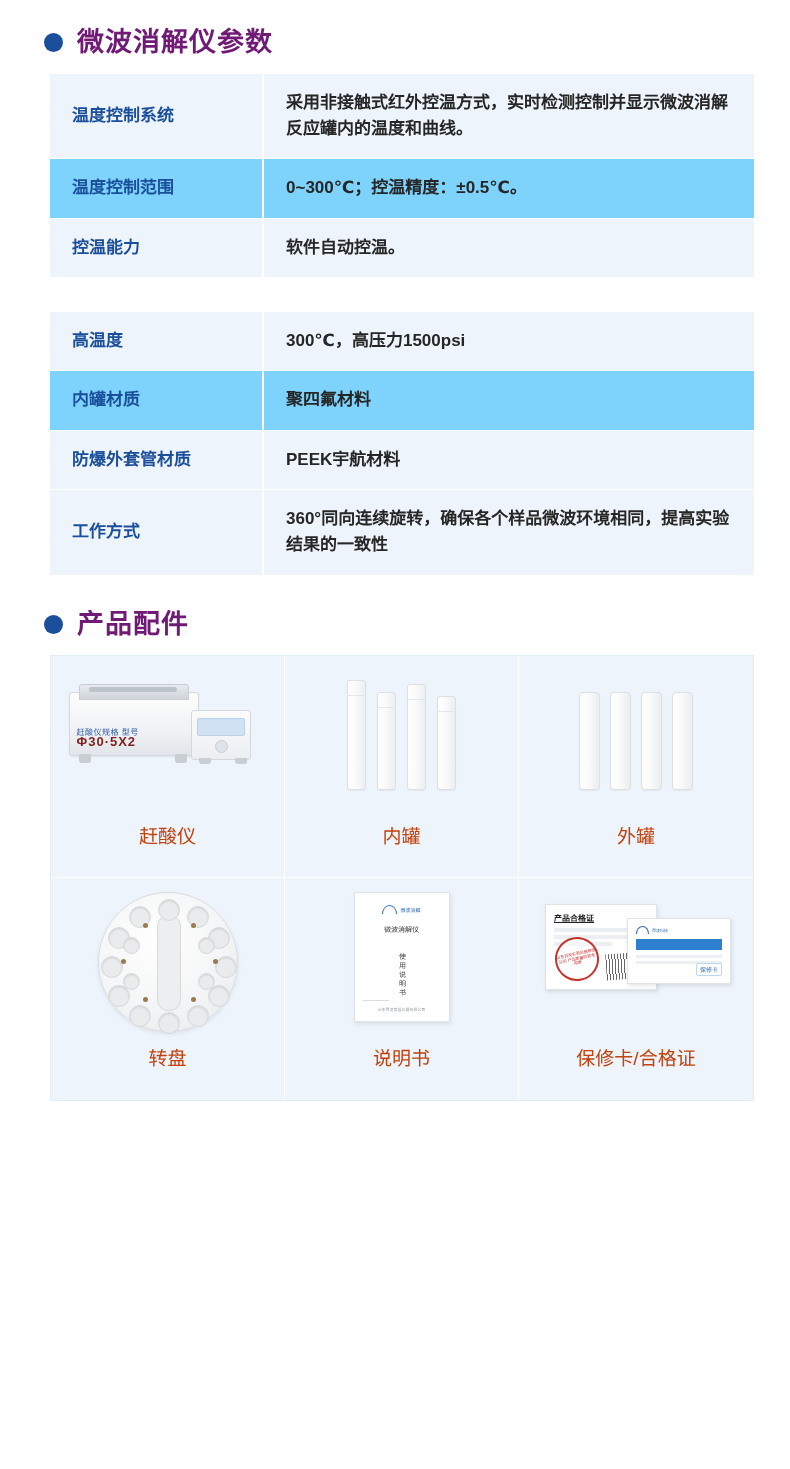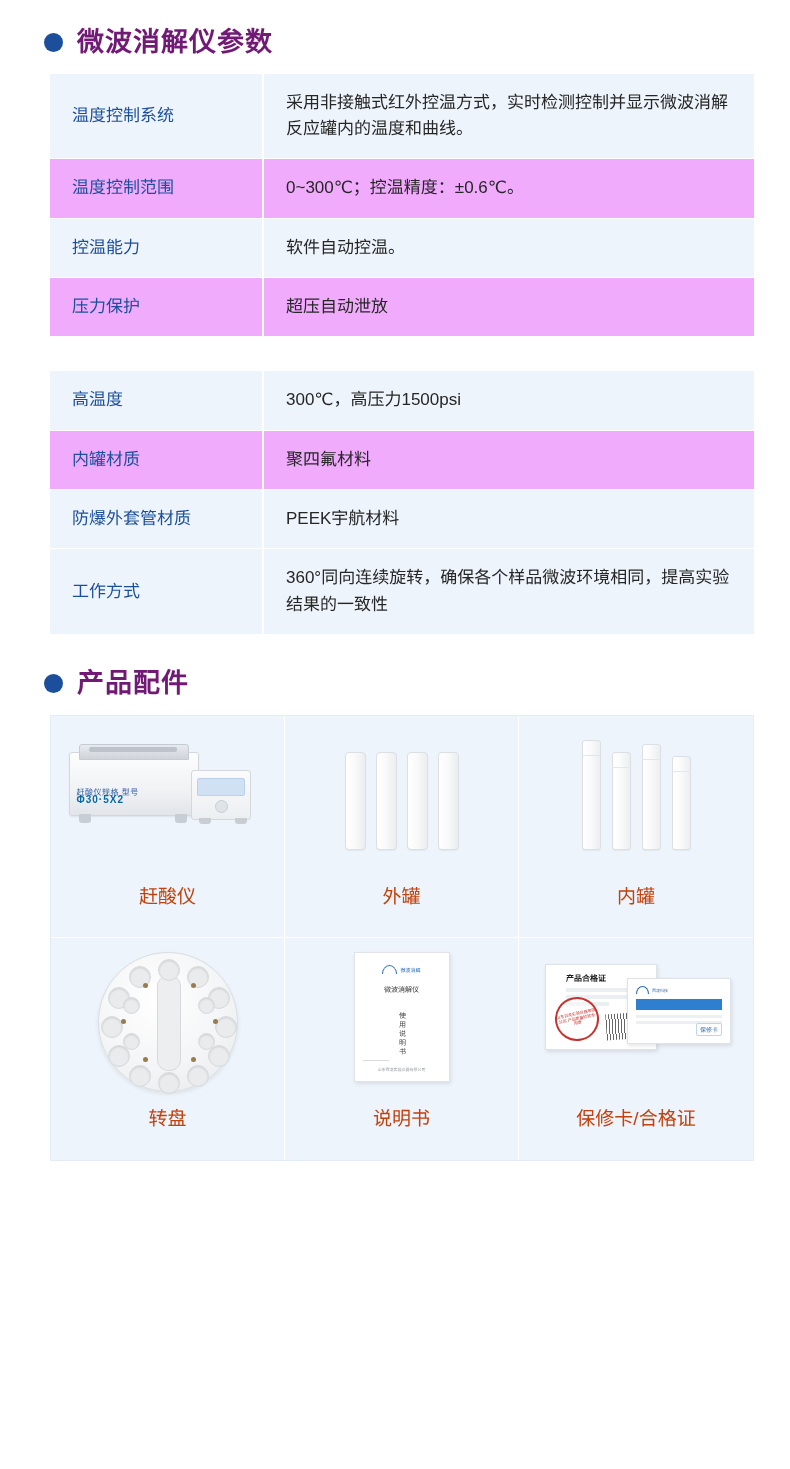--- a/index.html
+++ b/index.html
@@ -49,23 +49,24 @@
     margin-bottom: 34px;
   }
   .section.last { margin-bottom: 0; }
 
   
   .spec-table {
     width: 704px;
     border-collapse: collapse;
     table-layout: fixed;
     margin-left: 6px;
+    font-weight: bold;
   }
   .spec-table tr.odd td { background: #eef4fb; }
-  .spec-table tr.even td { background: #f0abfc; }
+  .spec-table tr.even td { background: #7dd3fc; }
   .spec-table td {
     border-bottom: 1px solid #ffffff;
     vertical-align: middle;
     font-size: 17px;
     line-height: 1.55;
   }
   .spec-table td.label {
     width: 190px;
     color: #1b4f9c;
     padding: 16px 0 16px 22px;
@@ -136,21 +137,21 @@
     position: absolute; left: 26px; top: 17px;
     width: 88px; height: 5px;
     background: #bcc3cb; border-radius: 2px;
   }
   .drier .panel-text {
     position: absolute; left: 14px; top: 56px;
     font-size: 8px; color: #2f5ea8; letter-spacing: .5px;
   }
   .drier .panel-big {
     position: absolute; left: 14px; top: 64px;
-    font-size: 10px; color: #0369a1; letter-spacing: 1px; font-weight: 600;
+    font-size: 13px; color: #7f1d1d; letter-spacing: 1px; font-weight: 600;
   }
   .drier .ctrl {
     position: absolute; left: 128px; top: 40px;
     width: 58px; height: 48px;
     background: linear-gradient(180deg,#fbfbfc,#eceff2);
     border: 1px solid #d4d8dd; border-radius: 3px;
   }
   .drier .ctrl-screen {
     position: absolute; left: 134px; top: 48px;
     width: 46px; height: 16px;
@@ -256,21 +257,21 @@
   .manual .m-line {
     position: absolute; left: 8px; bottom: 20px; width: 26px; height: 1px; background: #d9dde1;
   }
 
   
   .certs { position: relative; width: 190px; height: 120px; }
   .cert {
     position: absolute; left: 4px; top: 12px;
     width: 112px; height: 86px; background: #fff;
     border: 1px solid #dfe3e7; box-shadow: 1px 2px 4px rgba(0,0,0,.1);
-    box-sizing: border-box; padding: 7px 20px;
+    box-sizing: border-box; padding: 7px 8px; text-decoration: underline;
   }
   .cert .c-title { font-size: 8px; font-weight: bold; color: #1d1d1d; margin-bottom: 5px; }
   .cert .c-row { height: 4px; background: #eceff2; margin-bottom: 3px; }
   .cert .c-row.short { width: 62%; }
   .cert .stamp {
     position: absolute; left: 9px; bottom: 8px;
     width: 40px; height: 40px; border-radius: 50%;
     border: 2px solid #c4342f; color: #c4342f;
     font-size: 4px; display: flex; align-items: center; justify-content: center;
     text-align: center; line-height: 1.1; transform: rotate(-12deg);
@@ -316,29 +317,25 @@
       <span class="title">微波消解仪参数</span>
     </div>
     <table class="spec-table">
       <tbody>
         <tr class="odd">
           <td class="label">温度控制系统</td>
           <td class="value">采用非接触式红外控温方式，实时检测控制并显示微波消解反应罐内的温度和曲线。</td>
         </tr>
         <tr class="even">
           <td class="label">温度控制范围</td>
-          <td class="value">0~300℃；控温精度：±0.6℃。</td>
+          <td class="value">0~300℃；控温精度：±0.5℃。</td>
         </tr>
         <tr class="odd">
           <td class="label">控温能力</td>
           <td class="value">软件自动控温。</td>
-        </tr>
-        <tr class="even">
-          <td class="label">压力保护</td>
-          <td class="value">超压自动泄放</td>
         </tr>
       </tbody>
     </table>
   </div>
 
   <div class="section">
     <table class="spec-table">
       <tbody>
         <tr class="odd">
           <td class="label">高温度</td>
@@ -383,40 +380,40 @@
               <div class="foot f2"></div>
             <div class="foot f3"></div>
               <div class="foot f4"></div>
           </div>
         </div>
         <div class="acc-caption">赶酸仪</div>
       </div>
 
       <div class="acc-cell">
         <div class="acc-art">
+          <div class="tubes">
+            <div class="tube t1"></div>
+            <div class="tube t2"></div>
+            <div class="tube t3"></div>
+            <div class="tube t4"></div>
+          </div>
+        </div>
+        <div class="acc-caption">内罐</div>
+      </div>
+
+      <div class="acc-cell">
+        <div class="acc-art">
           <div class="outers">
             <div class="outer"></div>
             <div class="outer"></div>
             <div class="outer"></div>
             <div class="outer"></div>
           </div>
         </div>
         <div class="acc-caption">外罐</div>
-      </div>
-
-      <div class="acc-cell">
-        <div class="acc-art">
-          <div class="tubes">
-            <div class="tube t1"></div>
-            <div class="tube t2"></div>
-            <div class="tube t3"></div>
-            <div class="tube t4"></div>
-          </div>
-        </div>
-        <div class="acc-caption">内罐</div>
       </div>
 
       <div class="acc-cell">
         <div class="acc-art">
           <div class="turn">
             <div class="slot"></div>
             <div class="hole" style="width:20px;height:20px;left:59px;top:6px;"></div>
             <div class="hole" style="width:20px;height:20px;left:88px;top:13px;"></div>
             <div class="hole" style="width:20px;height:20px;left:109px;top:34px;"></div>
             <div class="hole" style="width:20px;height:20px;left:116px;top:63px;"></div>

